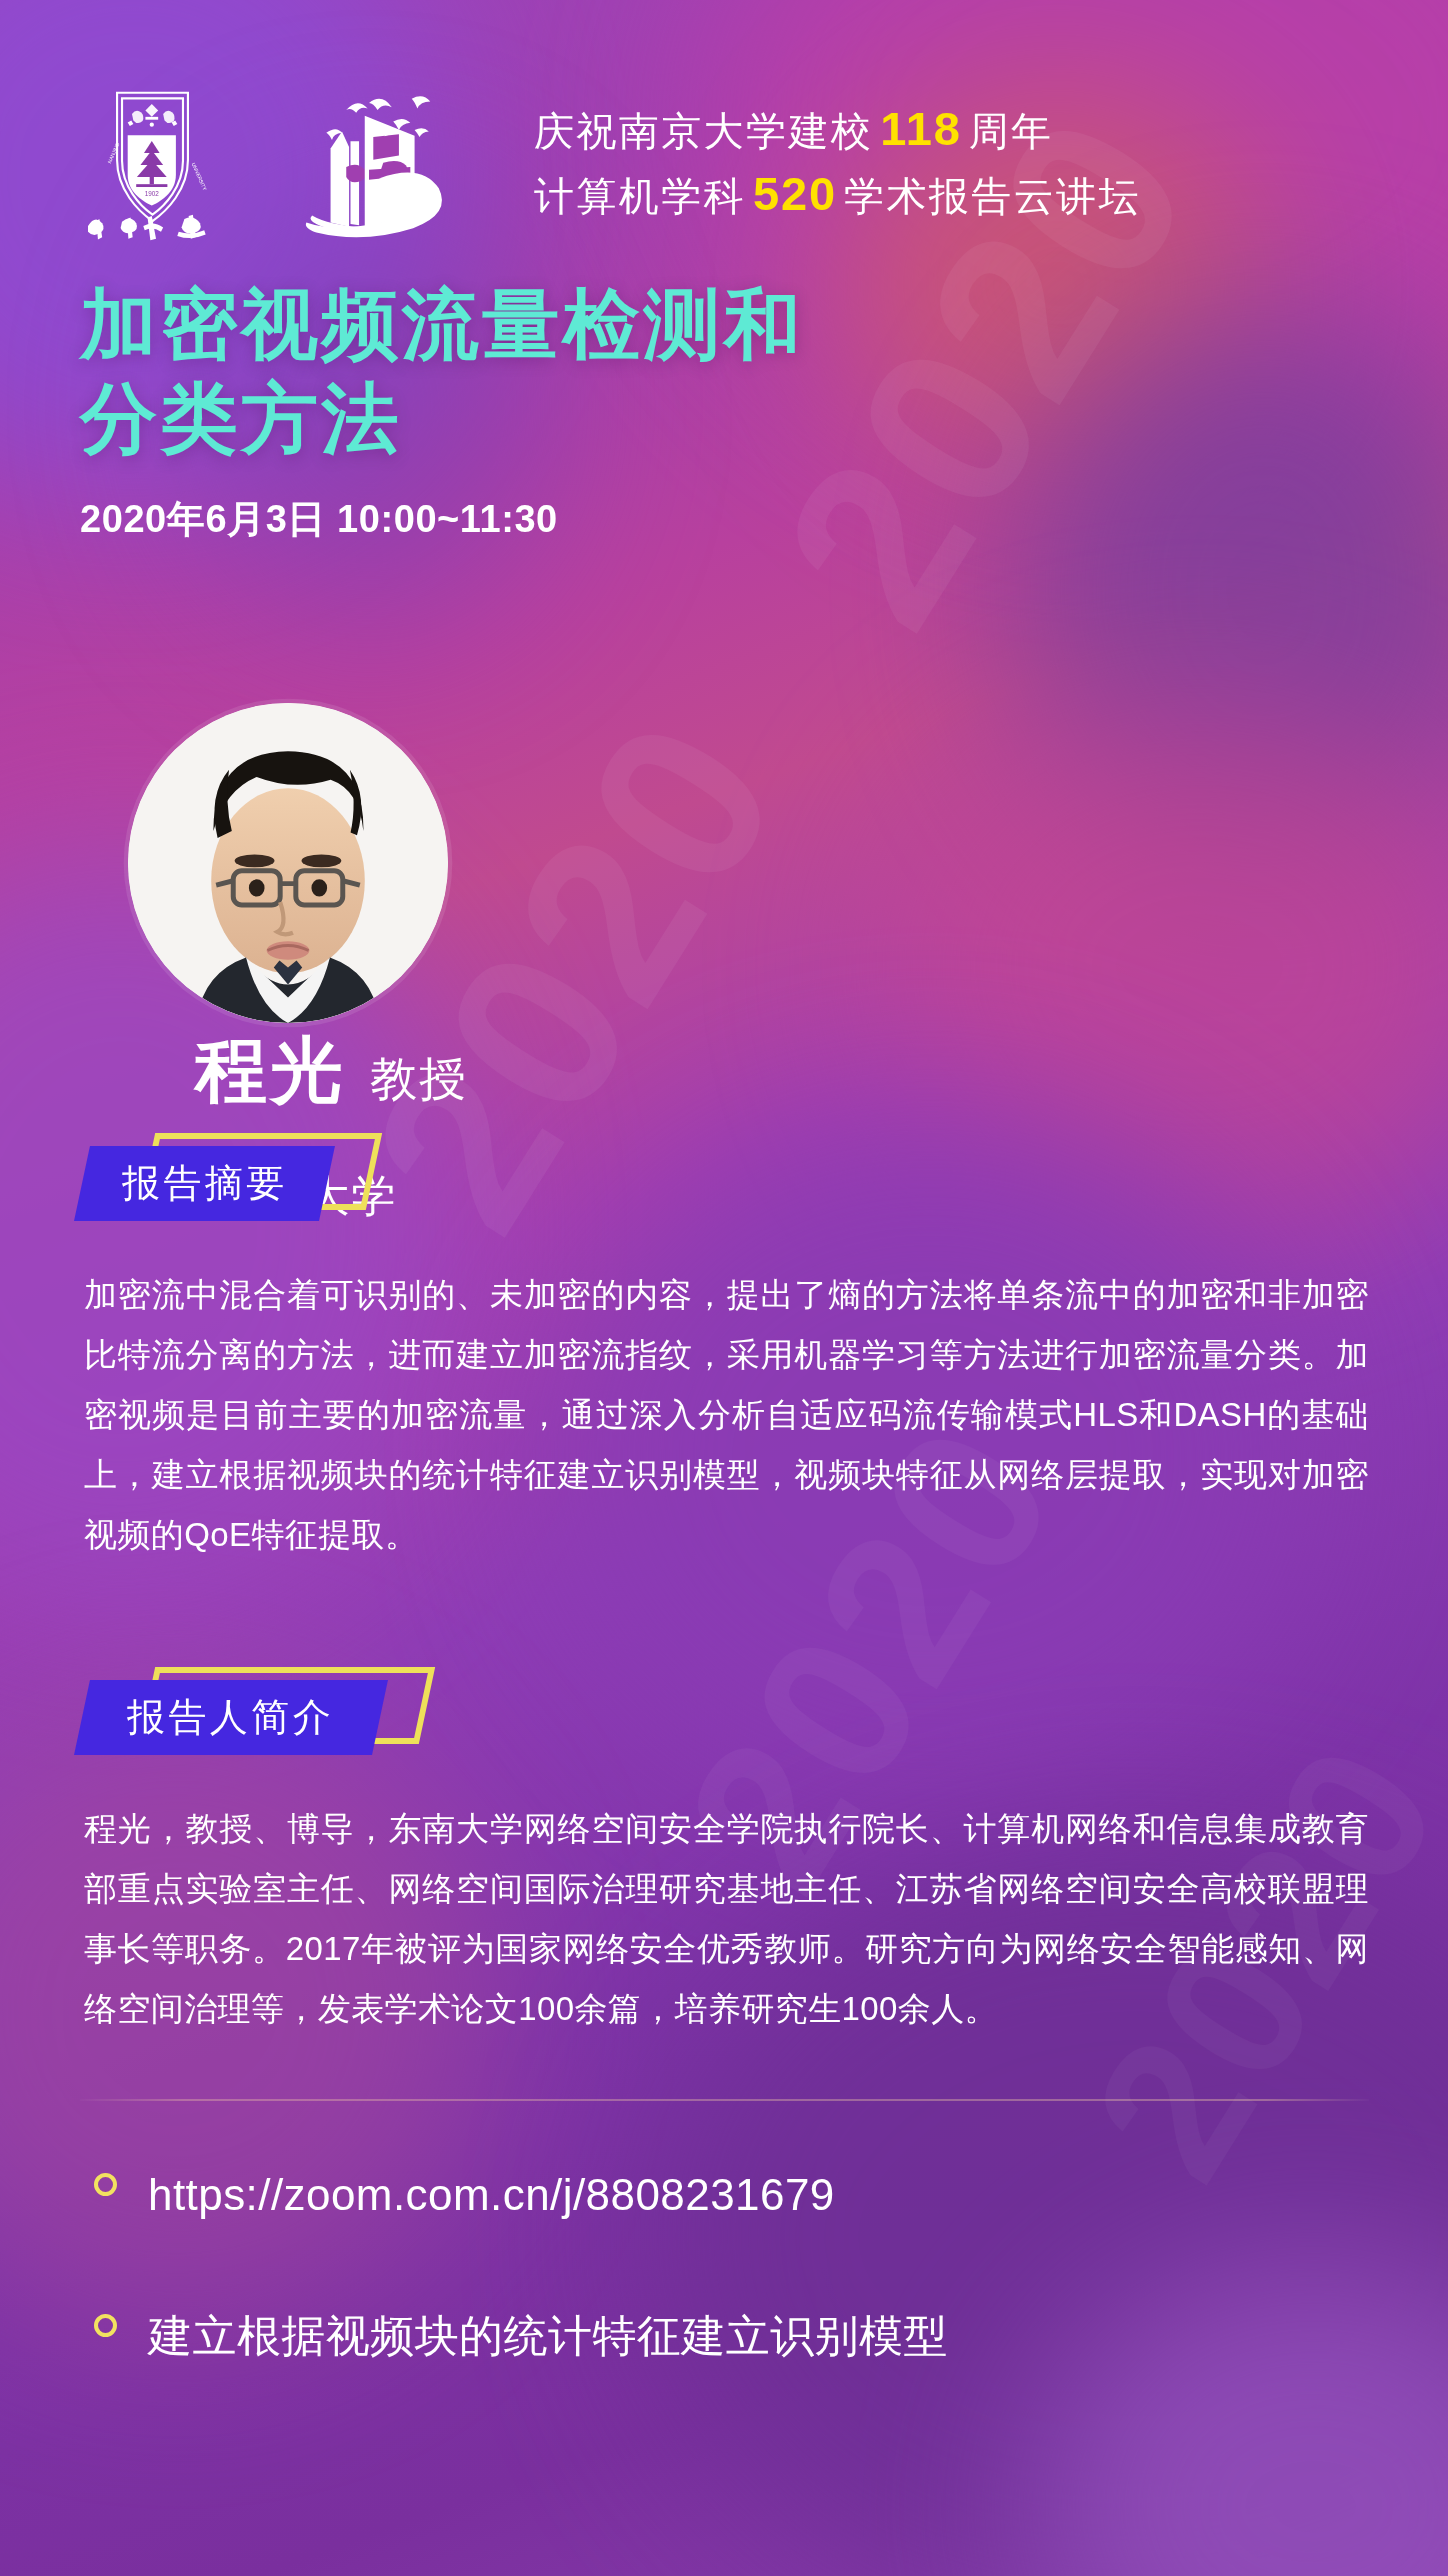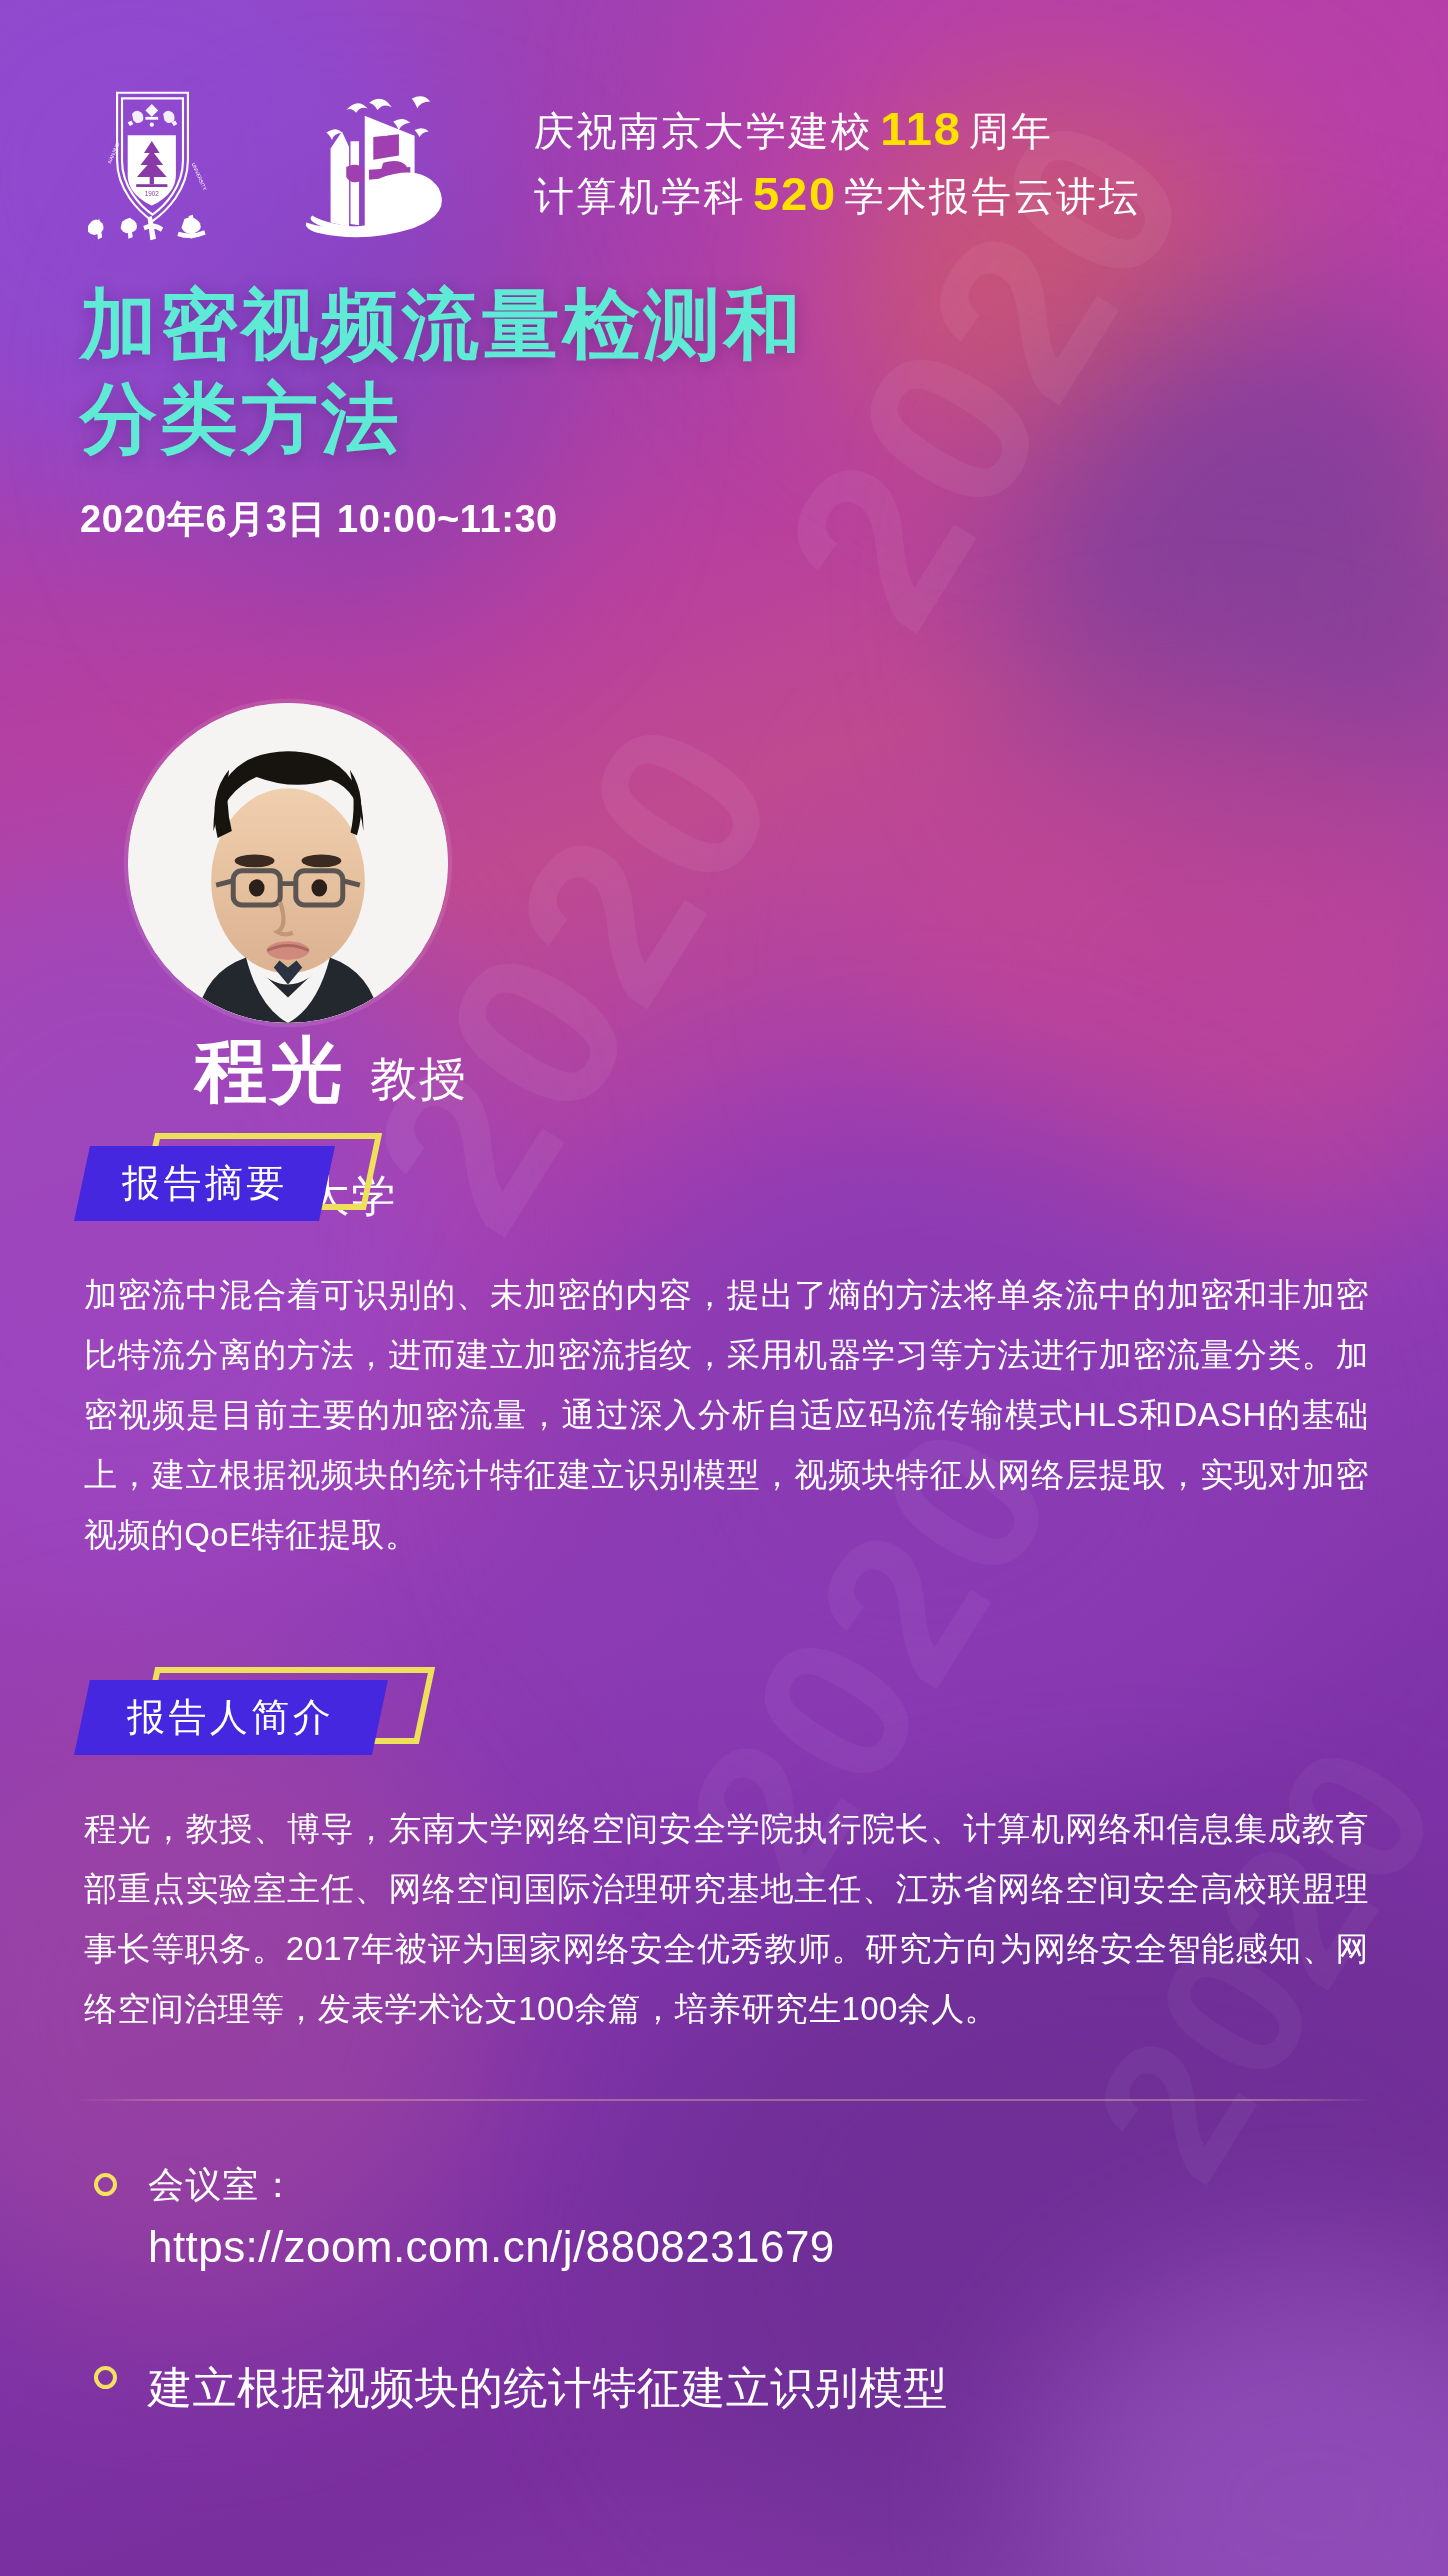--- a/index.html
+++ b/index.html
@@ -369,21 +369,20 @@
     <p class="body-text" style="margin-top:45px;">程光，教授、博导，东南大学网络空间安全学院执行院长、计算机网络和信息集成教育部重点实验室主任、网络空间国际治理研究基地主任、江苏省网络空间安全高校联盟理事长等职务。2017年被评为国家网络安全优秀教师。研究方向为网络安全智能感知、网络空间治理等，发表学术论文100余篇，培养研究生100余人。</p>
   </div>
 
   <div class="divider"></div>
 
   <div class="footer">
 
     <div class="foot-item">
       <span class="ring"></span>
       <div class="foot-lines">
-        <div class="foot-label">会议室：</div>
         <div class="foot-value">https://zoom.com.cn/j/8808231679</div>
       </div>
     </div>
 
     <div class="foot-item">
       <span class="ring"></span>
       <div class="foot-lines">
         <div class="foot-value">建立根据视频块的统计特征建立识别模型</div>
       </div>
     </div>

